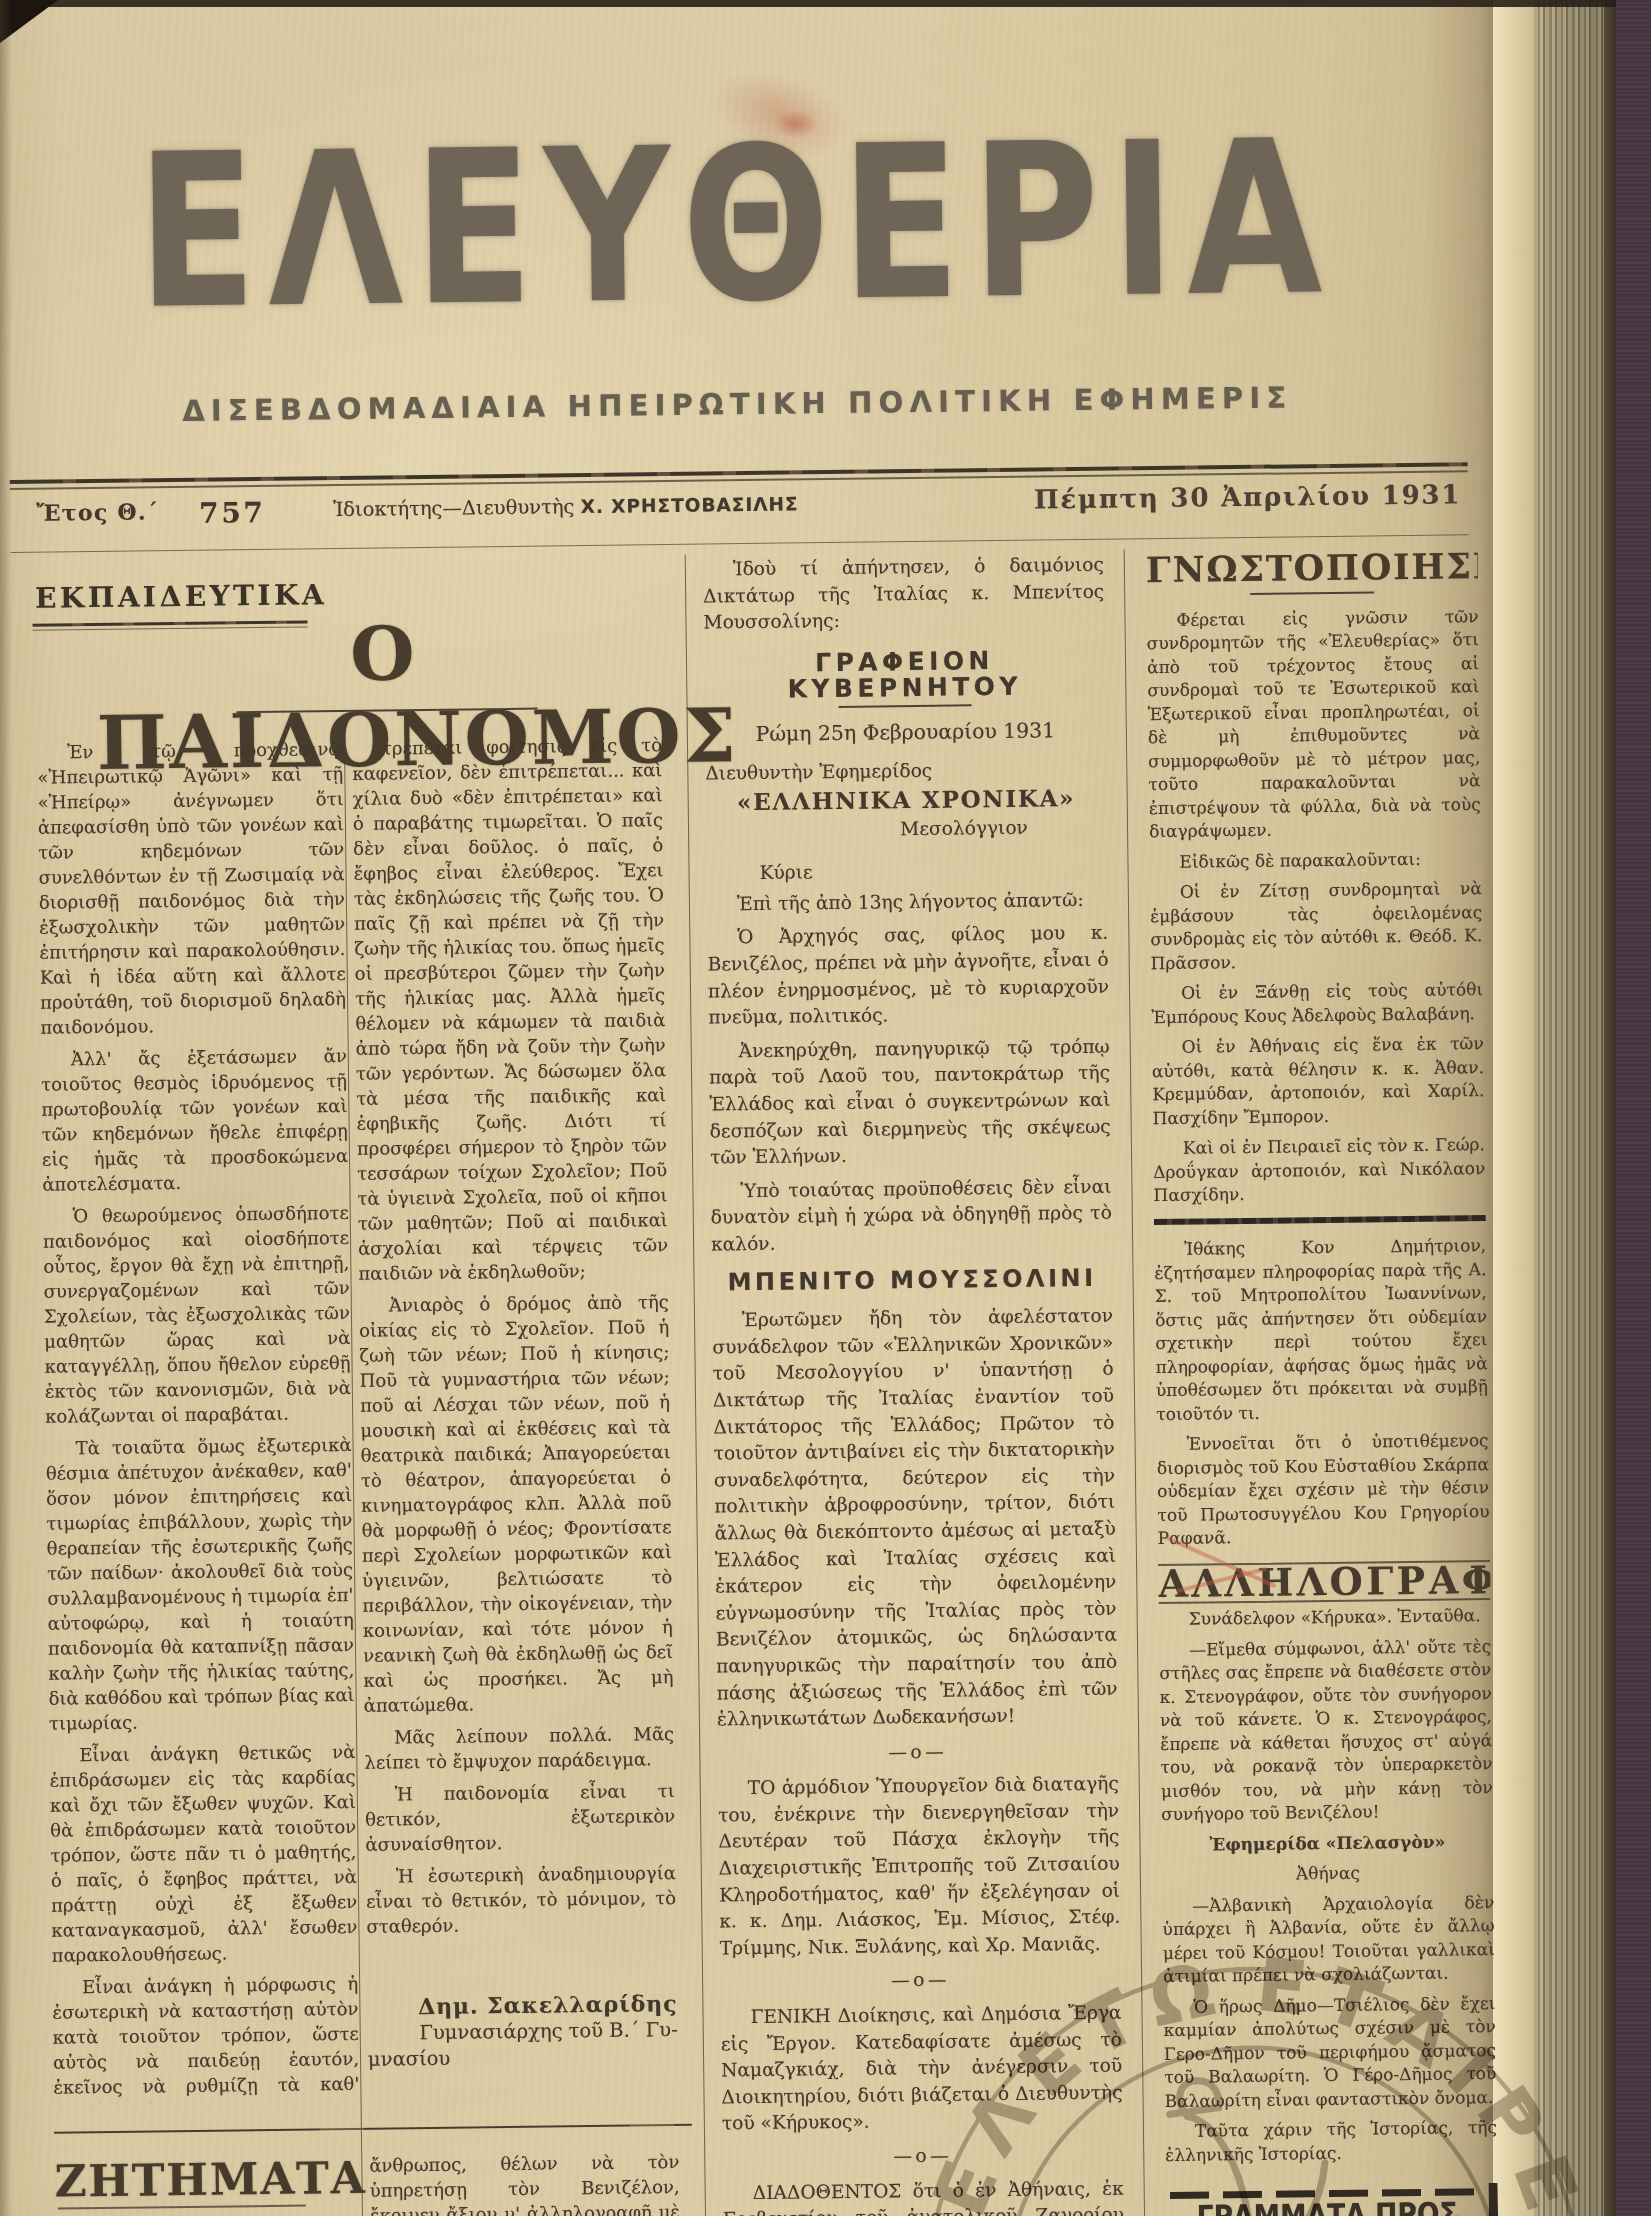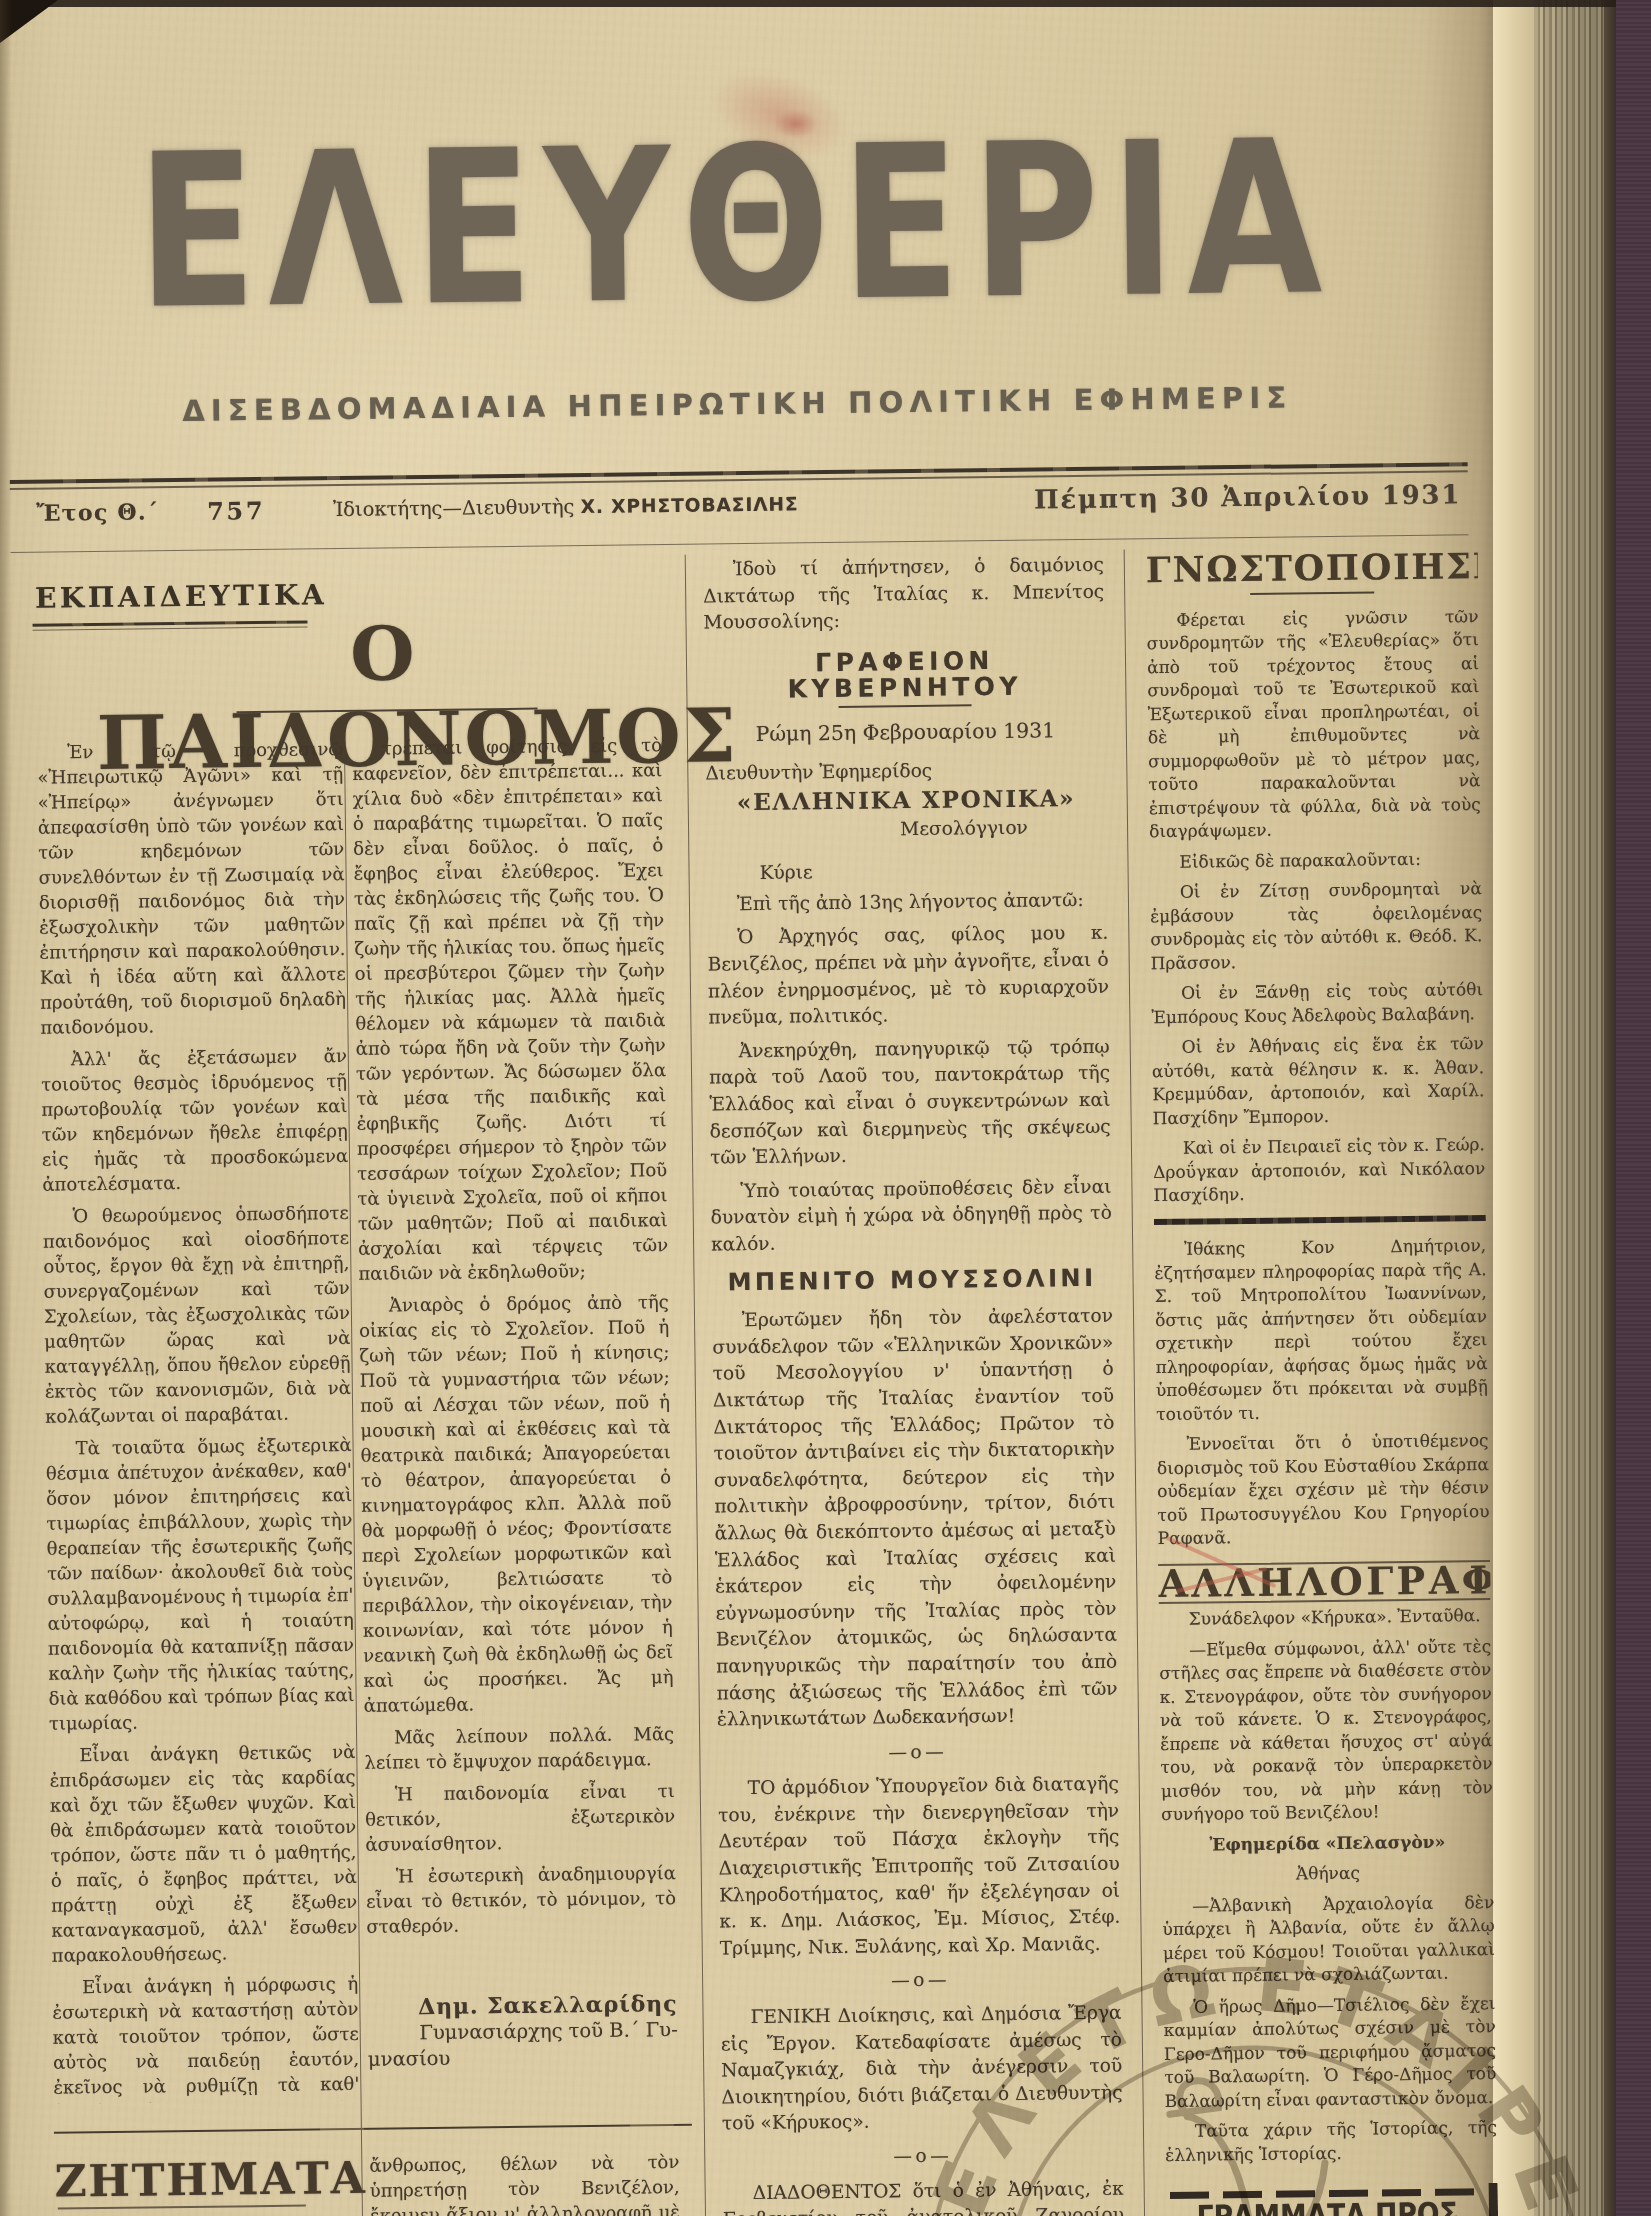--- a/index.html
+++ b/index.html
@@ -50,21 +50,21 @@
     text-shadow:0 0 2.7px rgba(110,101,87,.55),0 0 8px rgba(110,101,87,.25);}
   #masthead-sub{position:absolute;left:0;top:387px;width:1493px;text-align:center;
     font-family:"DejaVu Sans","Liberation Sans",sans-serif;font-weight:bold;font-size:29px;letter-spacing:6.2px;color:#675f50;
     text-shadow:0 0 1.3px rgba(103,95,80,.6);}
   .rule{position:absolute;background:#4c4234;}
   #rule-m1{left:17.7px;top:471px;width:1458px;height:4px;background:repeating-linear-gradient(90deg,#3e352a 0 53px,#5c5141 53px 66px);}
   #rule-m2{left:17.7px;top:479px;width:1458px;height:1.8px;opacity:.8;}
   #dateline{position:absolute;left:31px;top:491px;width:1436px;font-size:22px;}
   #dateline .seg{position:absolute;white-space:nowrap;}
   #dl-year{left:13.3px;top:0;font-weight:bold;letter-spacing:1.3px;}
-  #dl-issue{left:184px;top:-0.9px;font-weight:bold;font-size:24px;letter-spacing:2.7px;}
+  #dl-issue{left:176px;top:-0.9px;font-weight:bold;font-size:28px;letter-spacing:2.7px;}
   #dl-pub{left:310px;top:1.8px;font-size:19.5px;}
   #dl-pub b{font-family:"DejaVu Sans","Liberation Sans",sans-serif;font-size:18.6px;letter-spacing:0.9px;}
   #dl-date{left:1011px;top:-2.7px;font-weight:bold;font-size:26px;letter-spacing:1.8px;color:#4a4033;}
   #rule-m3{left:17.7px;top:543px;width:1458px;height:1.3px;opacity:.7;}
   
   .vrule{position:absolute;width:1.3px;background:#5a4e3e;opacity:.85;}
   #v1{left:349px;top:731px;height:1729px;}
   #v2{left:692px;top:554px;height:1906px;}
   #v3{left:1131px;top:554px;height:1906px;}
   

